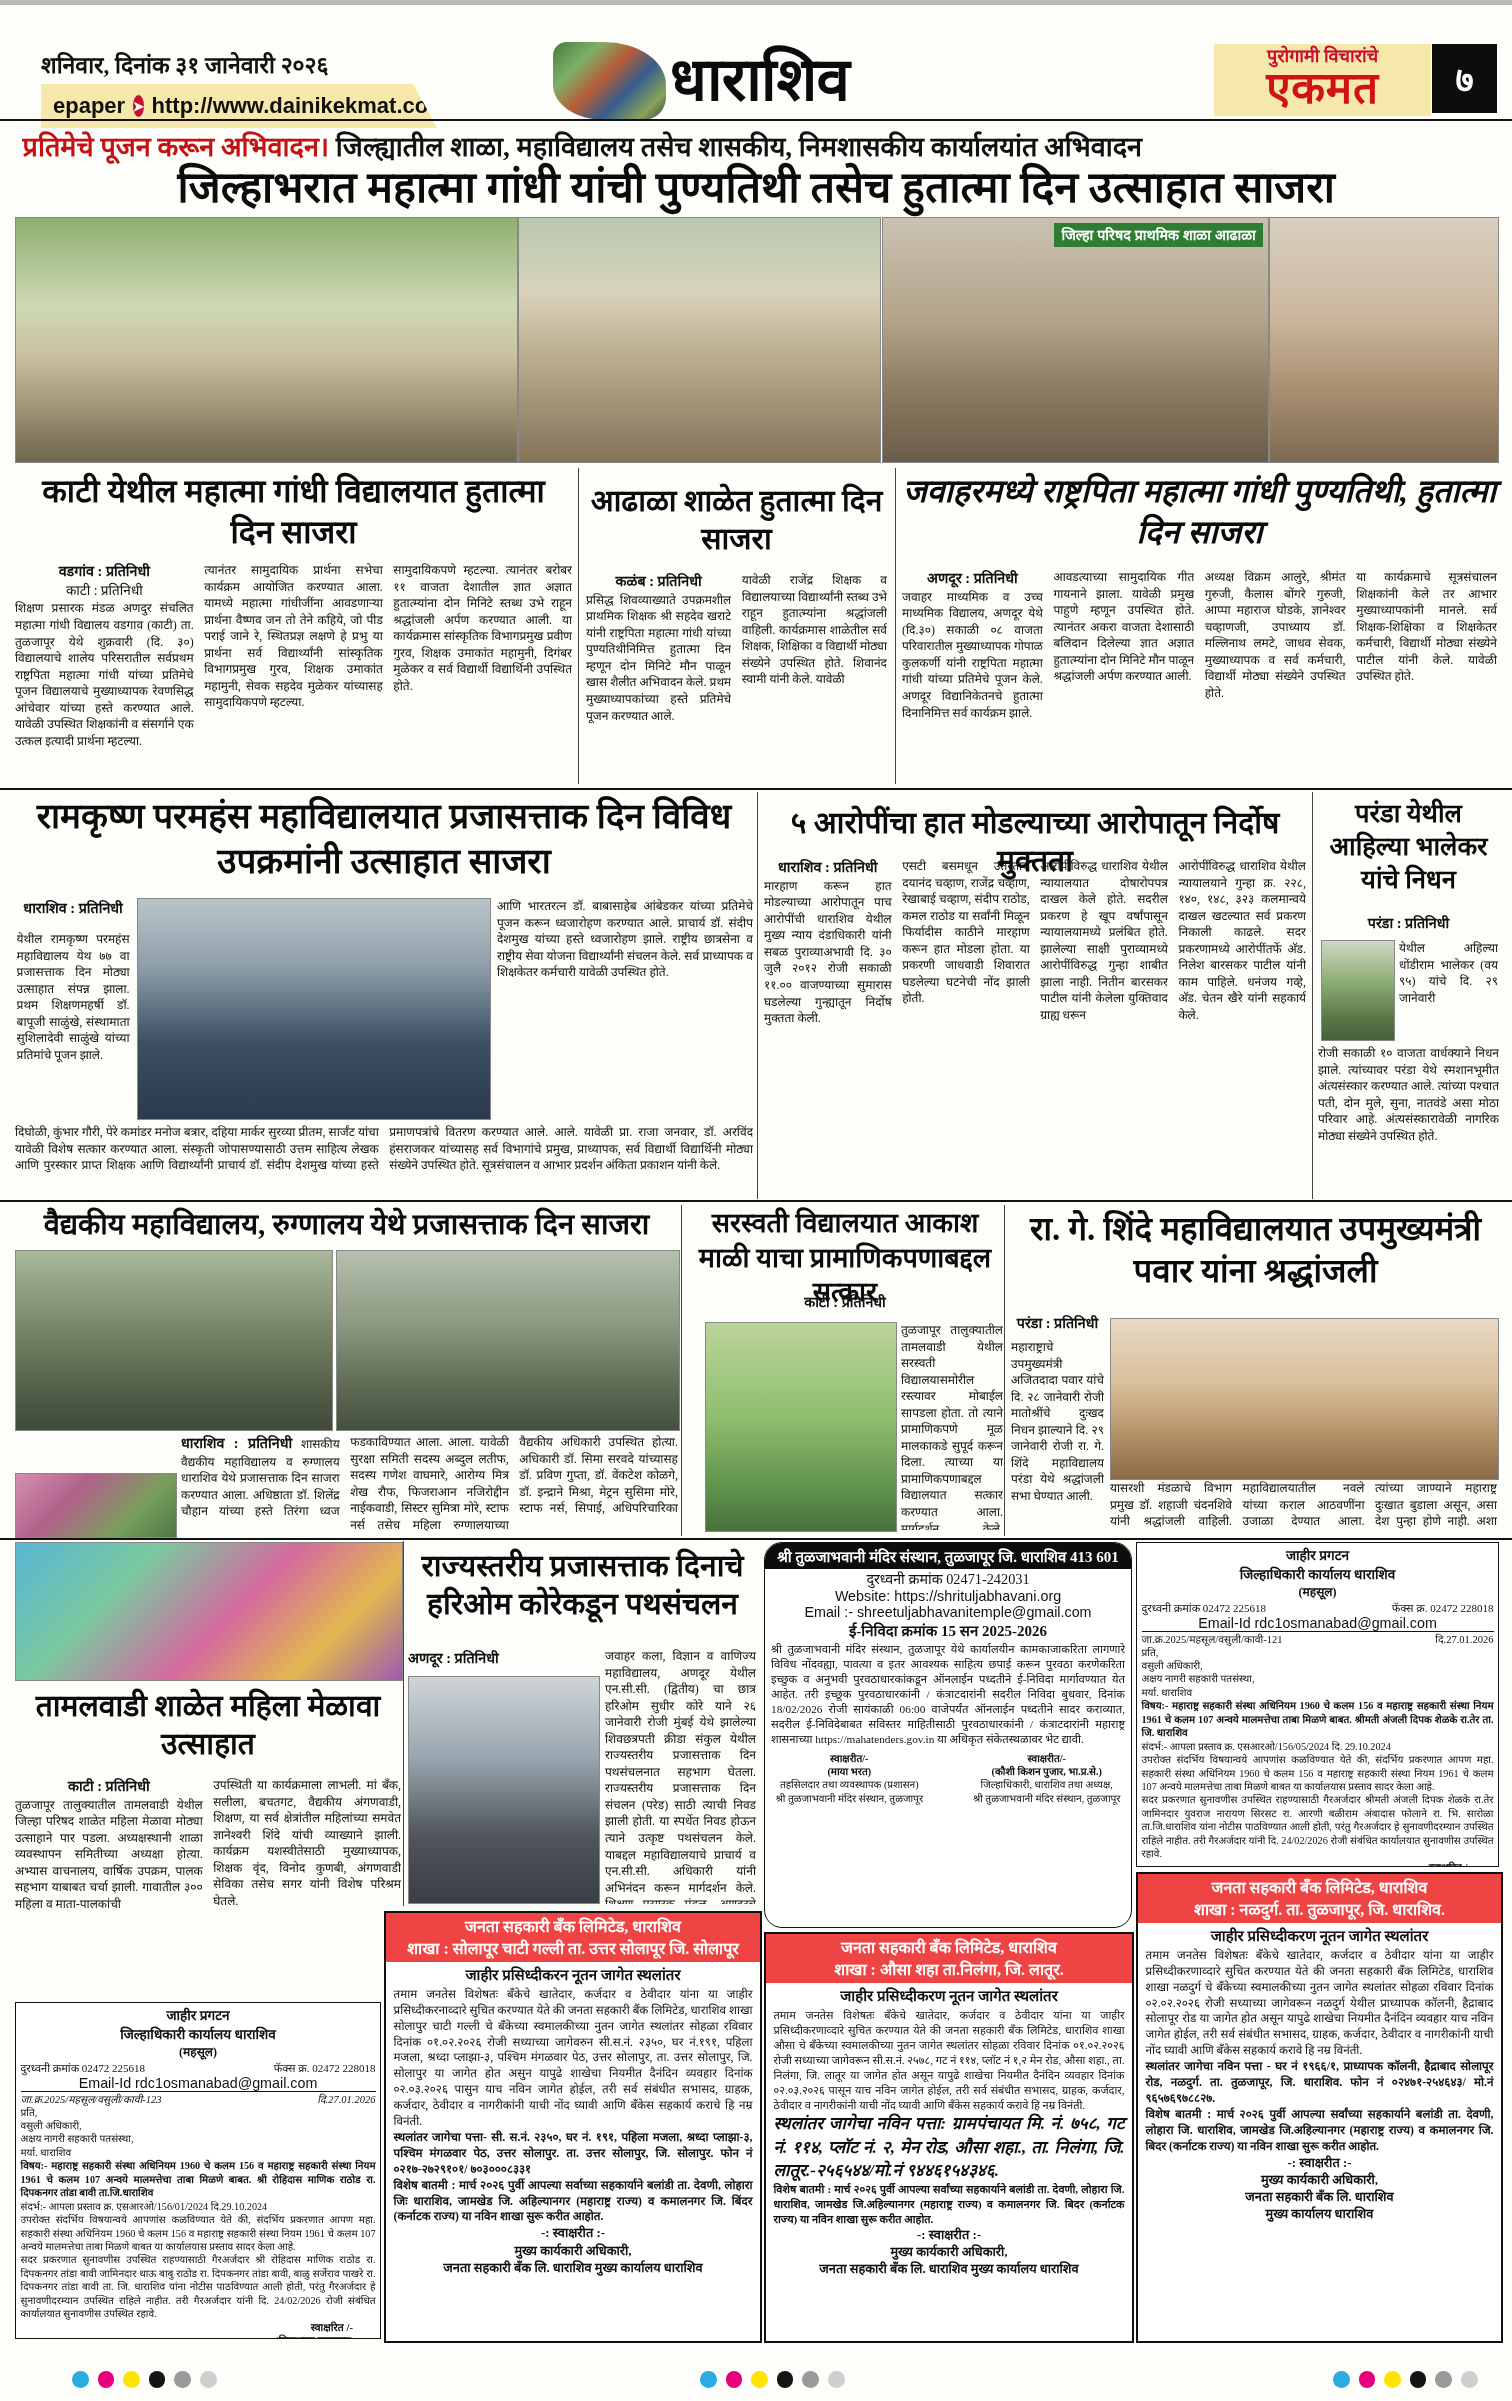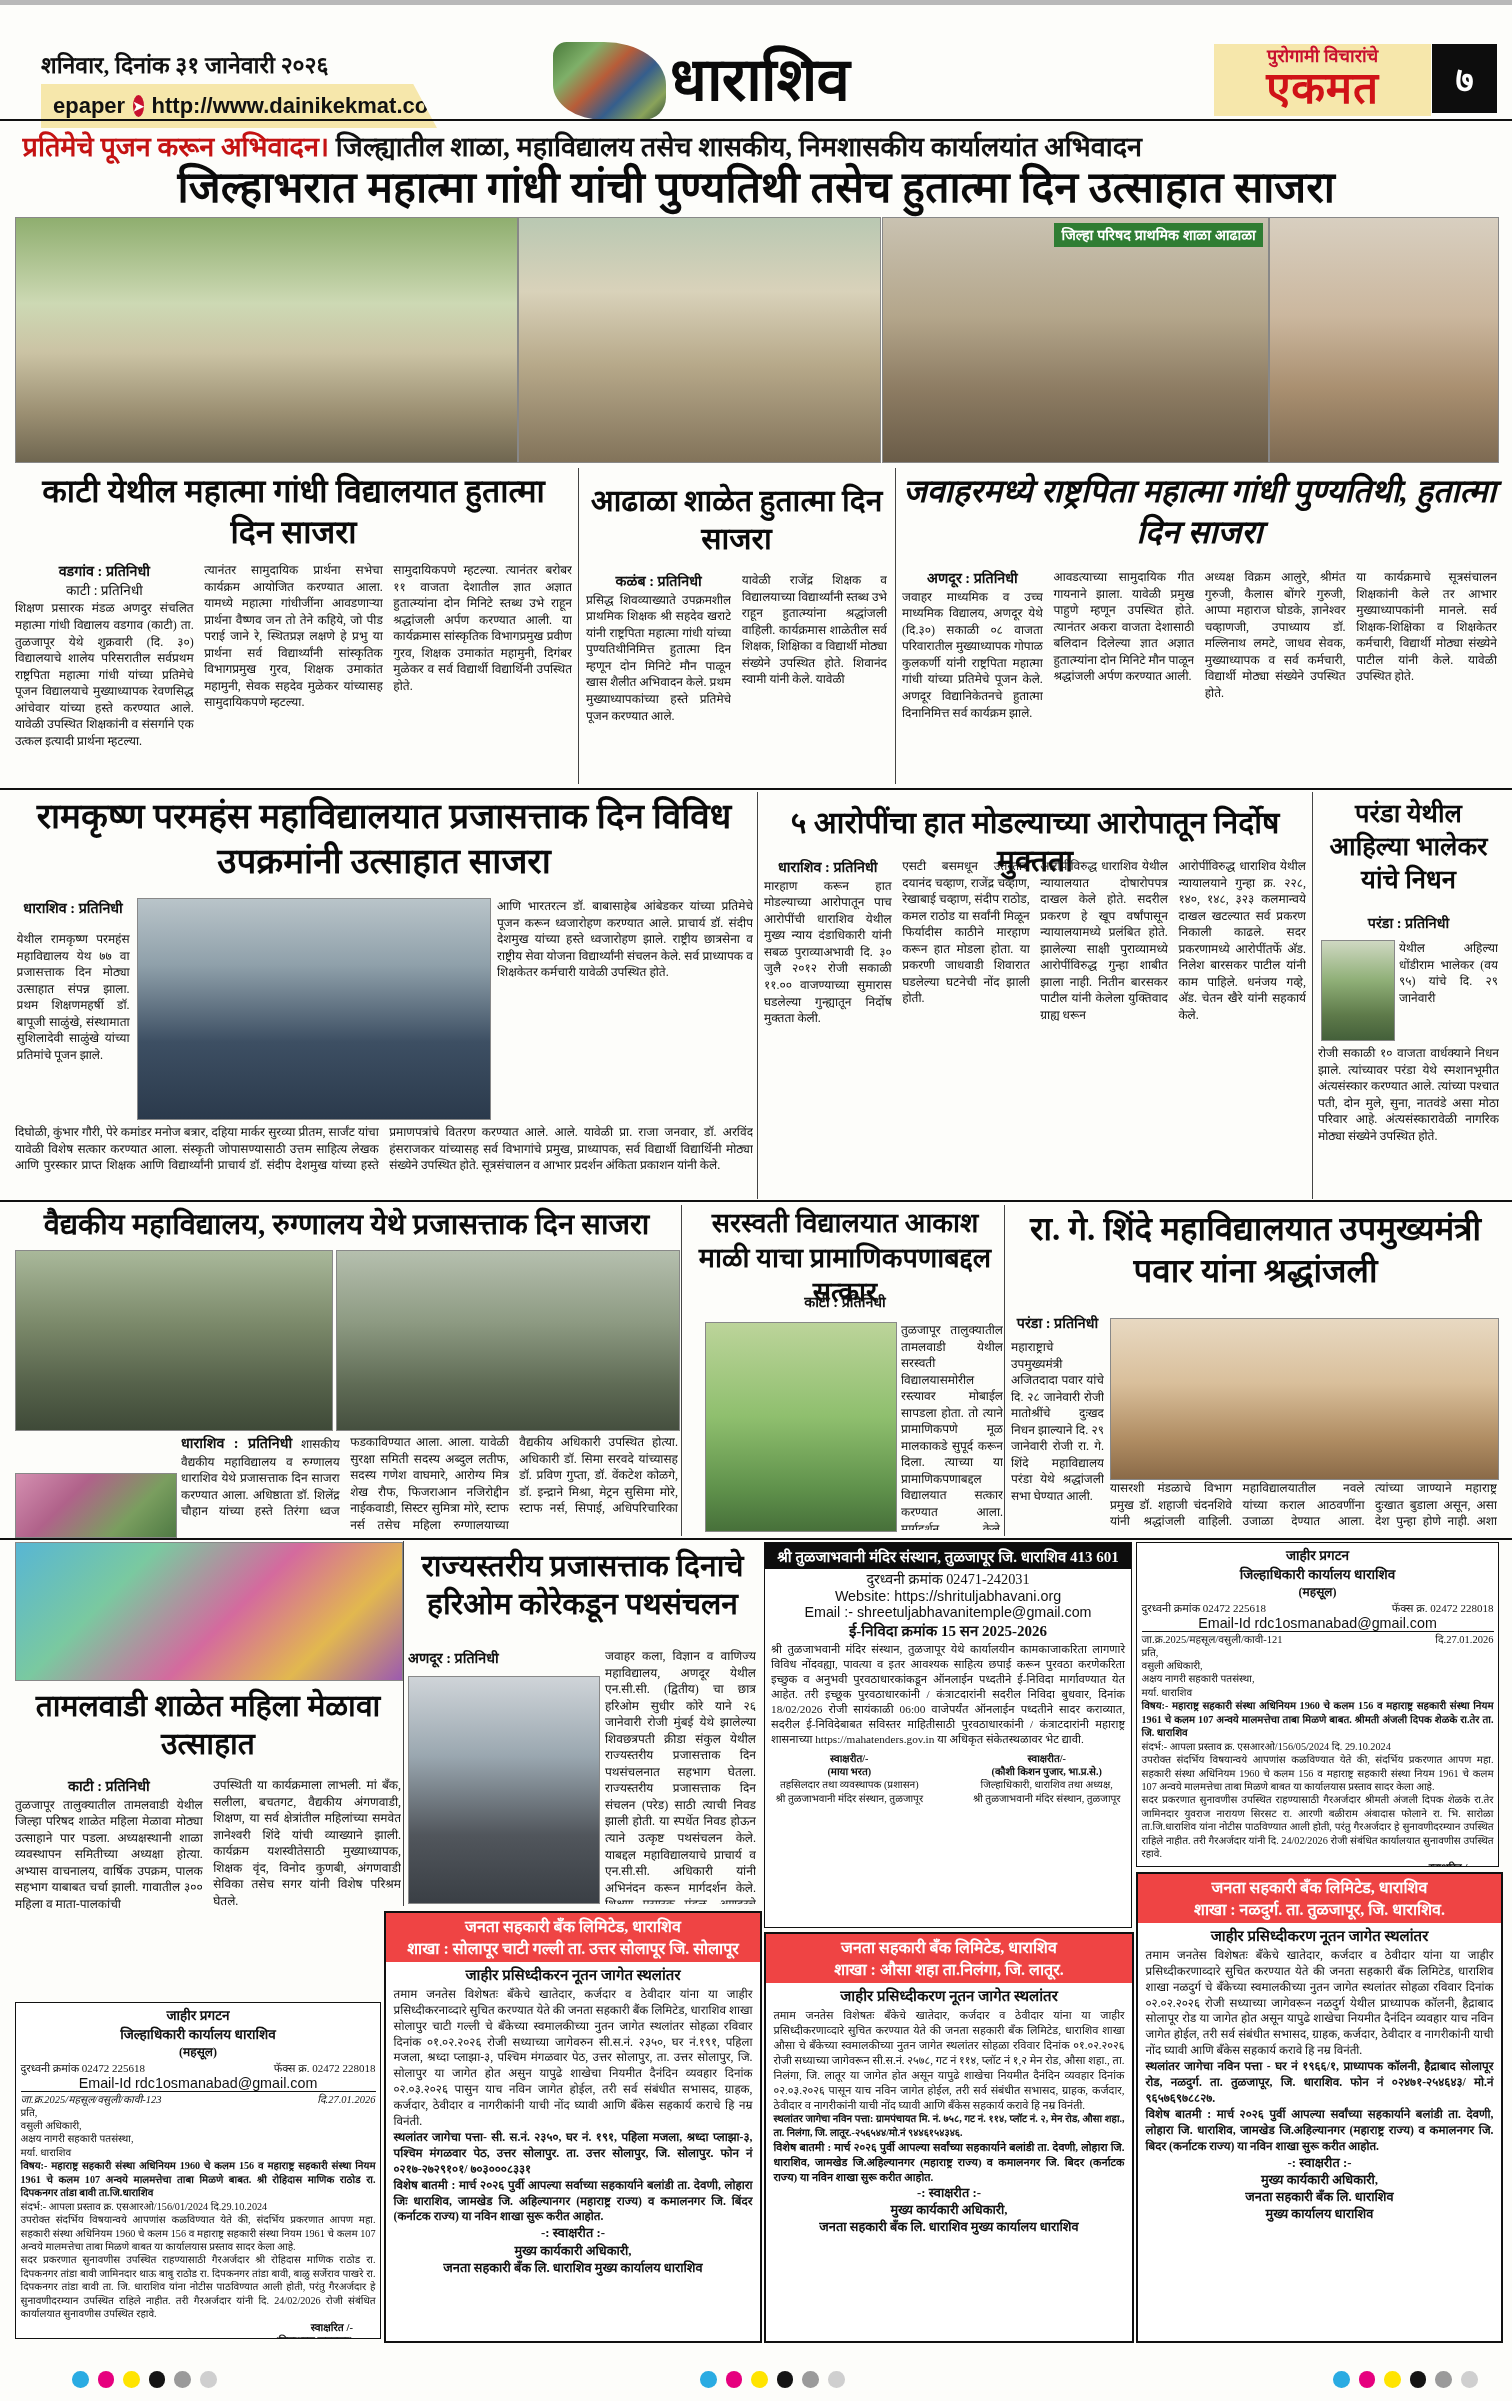--- a/index.html
+++ b/index.html
@@ -235,21 +235,21 @@
   <div class="vrule" style="left:403px;top:1541px;height:365px;"></div>
 
   <div class="abs hl" style="left:408px;top:1547px;width:349px;font-size:30px;">राज्यस्तरीय प्रजासत्ताक दिनाचे हरिओम कोरेकडून पथसंचलन</div>
   <div class="abs by" style="left:408px;top:1648px;width:188px;text-align:left;">अणदूर : प्रतिनिधी</div>
   <div class="photo" style="left:408px;top:1676px;width:190px;height:226px;
        background:linear-gradient(180deg,#cfd4d8 0%,#9aa7b0 35%,#51565c 70%,#3a3f45 100%);"></div>
   <div class="abs col-text" style="left:605px;top:1648px;width:151px;height:256px;">
     <span>जवाहर कला, विज्ञान व वाणिज्य महाविद्यालय, अणदूर येथील एन.सी.सी. (द्वितीय) चा छात्र हरिओम सुधीर कोरे याने २६ जानेवारी रोजी मुंबई येथे झालेल्या शिवछत्रपती क्रीडा संकुल येथील राज्यस्तरीय प्रजासत्ताक दिन पथसंचलनात सहभाग घेतला.</span> <span>राज्यस्तरीय प्रजासत्ताक दिन संचलन (परेड) साठी त्याची निवड झाली होती. या स्पर्धेत निवड होऊन त्याने उत्कृष्ट पथसंचलन केले. याबद्दल महाविद्यालयाचे प्राचार्य व एन.सी.सी. अधिकारी यांनी अभिनंदन करून मार्गदर्शन केले. शिक्षण प्रसारक मंडळ, अणदूरचे पदाधिकारी यांनीही कौतुक केले.</span>
   </div>
 
-  <div class="adbox" style="left:764px;top:1542px;width:366px;height:384px;">
+  <div class="adbox" style="left:764px;top:1542px;width:366px;height:384px;border-radius:18px;">
     <div class="bar" style="font-size:15px;padding:3px 1.5px;">श्री तुळजाभवानी मंदिर संस्थान, तुळजापूर जि. धाराशिव 413 601</div>
     <div class="ad-line" style="font-size:14.3px;">दुरध्वनी क्रमांक 02471-242031</div>
     <div class="ad-line" style="font-size:14.3px;font-family:'Liberation Sans',sans-serif;">Website: https://shrituljabhavani.org</div>
     <div class="ad-line" style="font-size:14.3px;font-family:'Liberation Sans',sans-serif;">Email :- shreetuljabhavanitemple@gmail.com</div>
     <div class="ad-line" style="font-size:15px;font-weight:bold;">ई-निविदा क्रमांक 15 सन 2025-2026</div>
     <div style="font-size:11.3px;line-height:1.34;text-align:justify;padding:1.5px 6px;">श्री तुळजाभवानी मंदिर संस्थान, तुळजापूर येथे कार्यालयीन कामकाजाकरिता लागणारे विविध नोंदवह्या, पावत्या व इतर आवश्यक साहित्य छपाई करून पुरवठा करणेकरिता इच्छुक व अनुभवी पुरवठाधारकांकडून ऑनलाईन पध्दतीने ई-निविदा मार्गावण्यात येत आहेत. तरी इच्छूक पुरवठाधारकांनी / कंत्राटदारांनी सदरील निविदा बुधवार, दिनांक 18/02/2026 रोजी सायंकाळी 06:00 वाजेपर्यंत ऑनलाईन पध्दतीने सादर कराव्यात, सदरील ई-निविदेबाबत सविस्तर माहितीसाठी पुरवठाधारकांनी / कंत्राटदारांनी महाराष्ट्र शासनाच्या https://mahatenders.gov.in या अधिकृत संकेतस्थळावर भेट द्यावी.</div>
     <div style="display:flex;justify-content:space-between;padding:3px 10.5px 0;">
       <div style="text-align:center;font-size:10.2px;line-height:1.3;">
         <div style="font-weight:bold;">स्वाक्षरीत/-</div>
         <div style="font-weight:bold;">(माया भरत)</div>
@@ -340,21 +340,21 @@
     </div>
   </div>
 
   <div class="adbox" style="left:764px;top:1932px;width:366px;height:407px;border-width:2.3px;">
     <div class="bankbar">
       <div>जनता सहकारी बँक लिमिटेड, धाराशिव</div>
       <div>शाखा : औसा शहा ता.निलंगा, जि. लातूर.</div>
     </div>
     <div class="bank-sub">जाहीर प्रसिध्दीकरण नूतन जागेत स्थलांतर</div>
     <div class="bank-body" style="font-size:11px;">तमाम जनतेस विशेषतः बँकेचे खातेदार, कर्जदार व ठेवीदार यांना या जाहीर प्रसिध्दीकरणाव्दारे सुचित करण्यात येते की जनता सहकारी बँक लिमिटेड, धाराशिव शाखा औसा चे बँकेच्या स्वमालकीच्या नुतन जागेत स्थलांतर सोहळा रविवार दिनांक ०१.०२.२०२६ रोजी सध्याच्या जागेवरून सी.स.नं. २५७८, गट नं ११४, प्लॉट नं १,२ मेन रोड, औसा शहा., ता. निलंगा, जि. लातूर या जागेत होत असून यापुढे शाखेचा नियमीत दैनंदिन व्यवहार दिनांक ०२.०३.२०२६ पासून याच नविन जागेत होईल, तरी सर्व संबंधीत सभासद, ग्राहक, कर्जदार, ठेवीदार व नागरीकांनी याची नोंद घ्यावी आणि बँकेस सहकार्य करावे हि नम्र विनंती.</div>
-    <div class="bank-body bank-bold" style="font-size:10px;">स्थलांतर जागेचा नविन पत्ता: ग्रामपंचायत मि. नं. ७५८, गट नं. ११४, प्लॉट नं. २, मेन रोड, औसा शहा., ता. निलंगा, जि. लातूर.-२५६५४४/मो.नं ९४४६१५४३४६.</div>
+    <div class="bank-body bank-bold" style="font-size:17px;font-style:italic;">स्थलांतर जागेचा नविन पत्ता: ग्रामपंचायत मि. नं. ७५८, गट नं. ११४, प्लॉट नं. २, मेन रोड, औसा शहा., ता. निलंगा, जि. लातूर.-२५६५४४/मो.नं ९४४६१५४३४६.</div>
     <div class="bank-body bank-bold" style="font-size:11px;">विशेष बातमी : मार्च २०२६ पुर्वी आपल्या सर्वांच्या सहकार्याने बलांडी ता. देवणी, लोहारा जि. धाराशिव, जामखेड जि.अहिल्यानगर (महाराष्ट्र राज्य) व कमालनगर जि. बिदर (कर्नाटक राज्य) या नविन शाखा सुरू करीत आहोत.</div>
     <div class="sign-c">
       <div>-: स्वाक्षरीत :-</div>
       <div>मुख्य कार्यकारी अधिकारी,</div>
       <div>जनता सहकारी बँक लि. धाराशिव मुख्य कार्यालय धाराशिव</div>
     </div>
   </div>
 
   <div class="adbox" style="left:1136px;top:1872px;width:363px;height:467px;border-width:2.3px;">
     <div class="bankbar">

